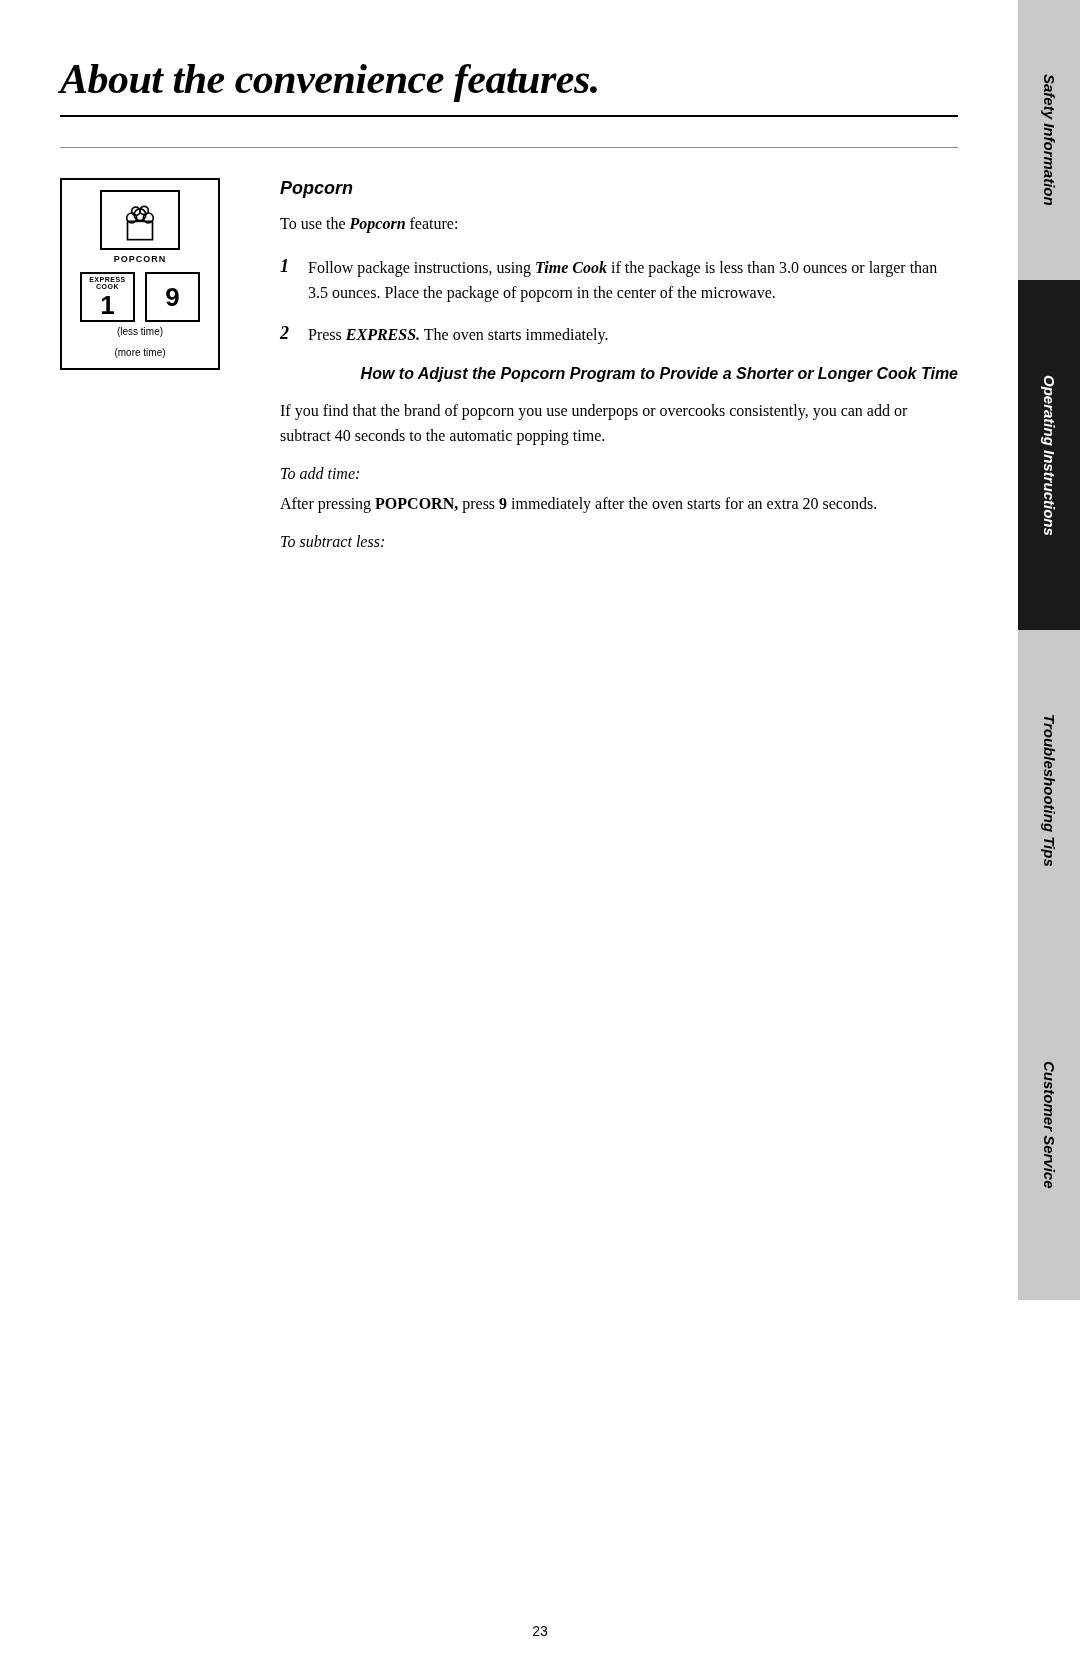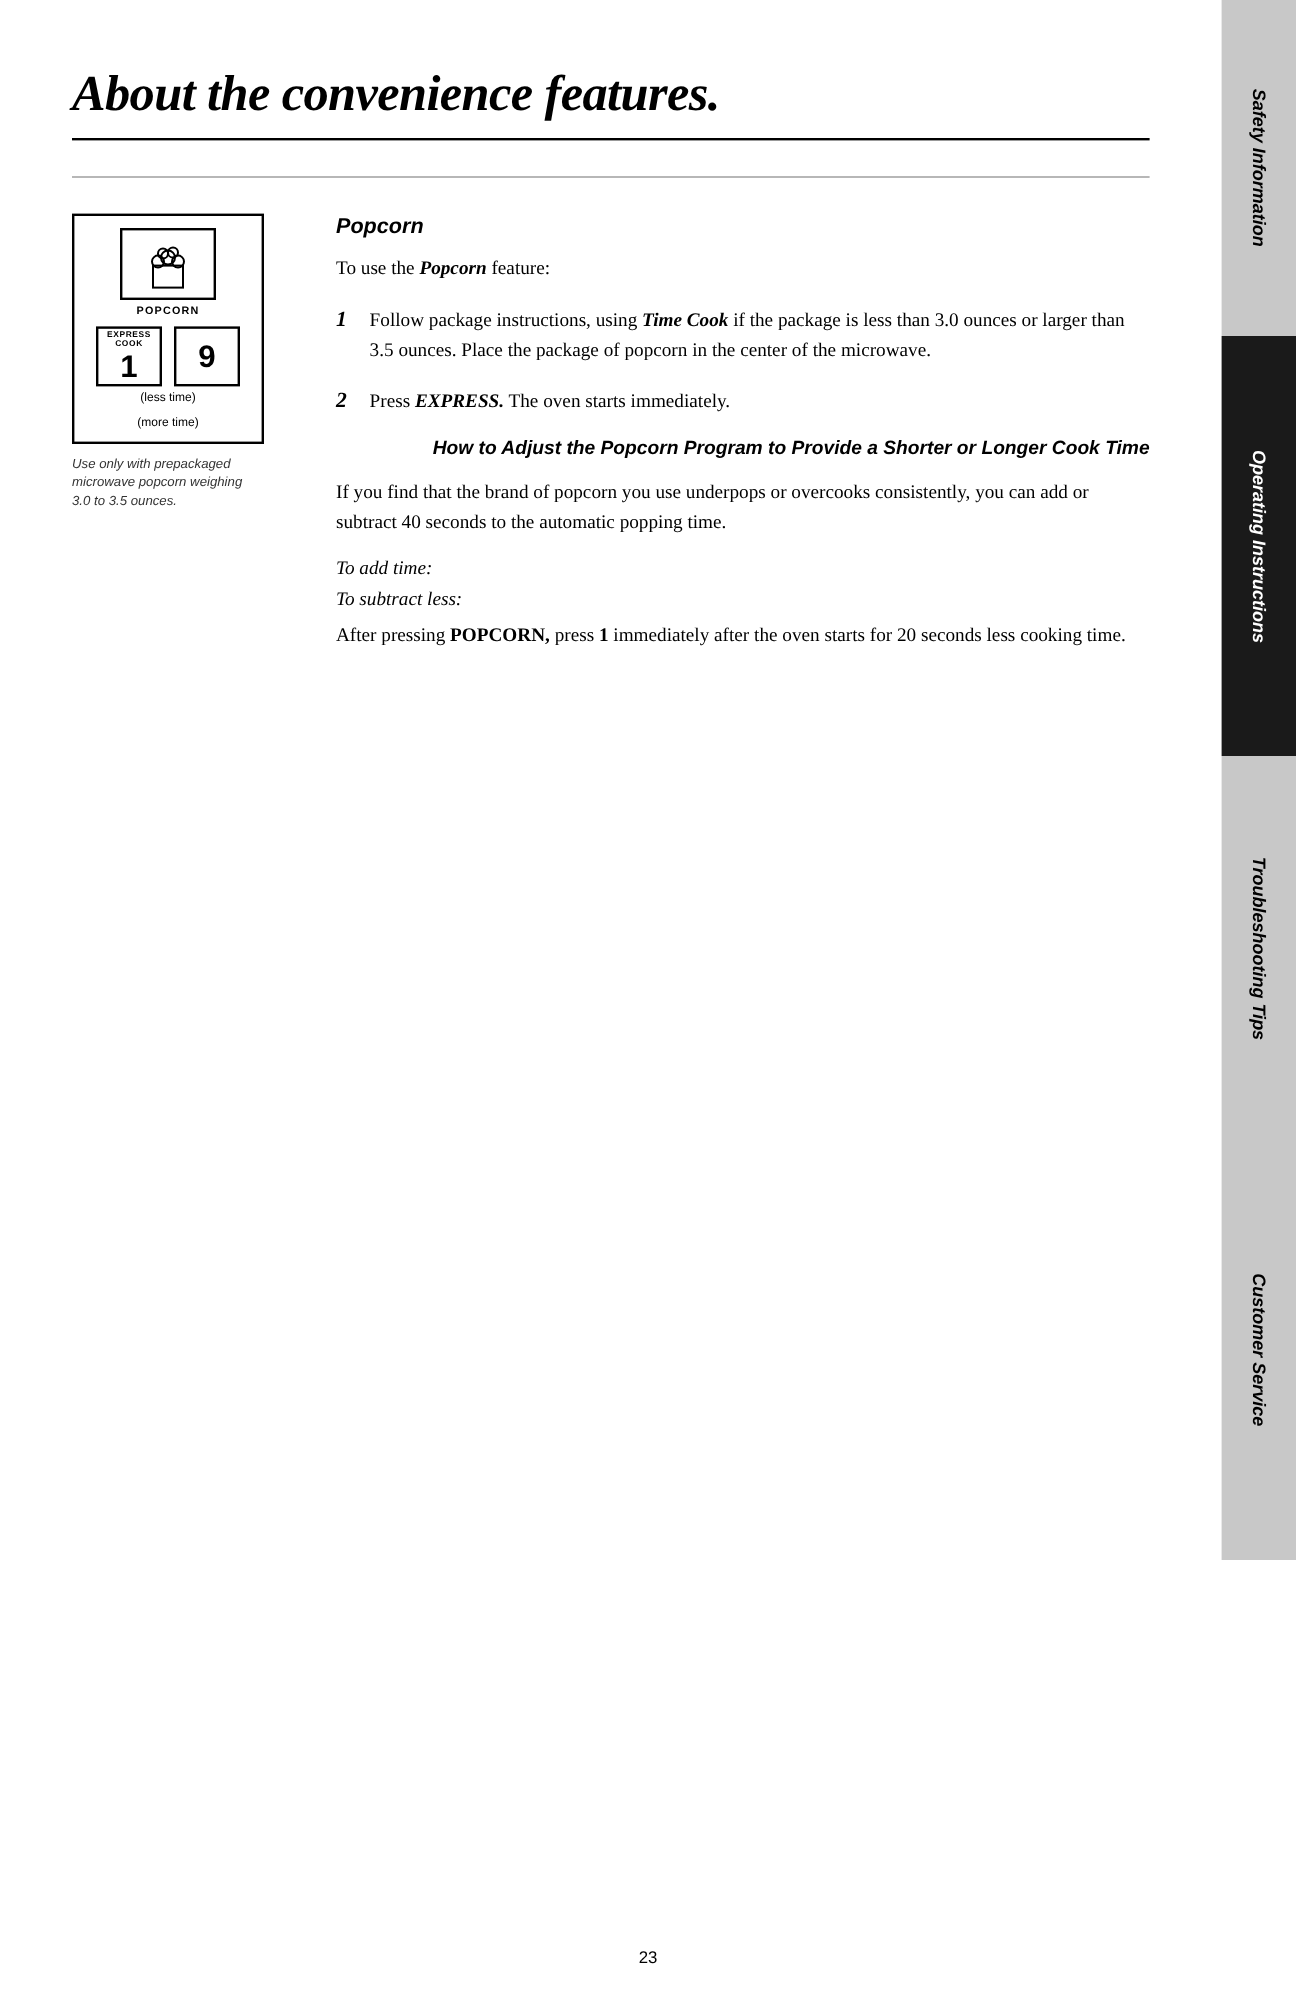--- a/index.html
+++ b/index.html
@@ -365,21 +365,20 @@
             </div>
           </div>
 
           <div class="buttons-labels-row">
             <div class="btn-time-label">(less time)</div>
             <div class="btn-time-label">(more time)</div>
           </div>
 
         </div>
 
-        <p class="illustration-caption">Use only with prepackaged microwave popcorn weighing 3.0 to 3.5 ounces.</p>
       </div>
 
       <div class="right-panel">
 
         <h2 class="section-title">Popcorn</h2>
 
         <p class="intro-text">
           To use the <b><i>Popcorn</i></b> feature:
         </p>
 
@@ -399,25 +398,25 @@
 
         <p class="subsection-title">
           <i>How to Adjust the Popcorn Program to Provide a Shorter or Longer Cook Time</i>
         </p>
 
         <p class="body-text">
           If you find that the brand of popcorn you use underpops or overcooks consistently, you can add or subtract 40 seconds to the automatic popping time.
         </p>
 
         <p class="italic-label"><i>To add time:</i></p>
+        <p class="body-text">
+          After pressing <b>POPCORN,</b> press <b>9</b> immediately after the oven starts for an extra 20 seconds.
+        </p>
 
         <p class="italic-label"><i>To subtract less:</i></p>
-        <p class="body-text">
-          After pressing <b>POPCORN,</b> press <b>1</b> immediately after the oven starts for 20 seconds less cooking time.
-        </p>
 
       </div>
     </div>
 
   </div>
 
   <div class="page-number">23</div>
 
 </div>
 

